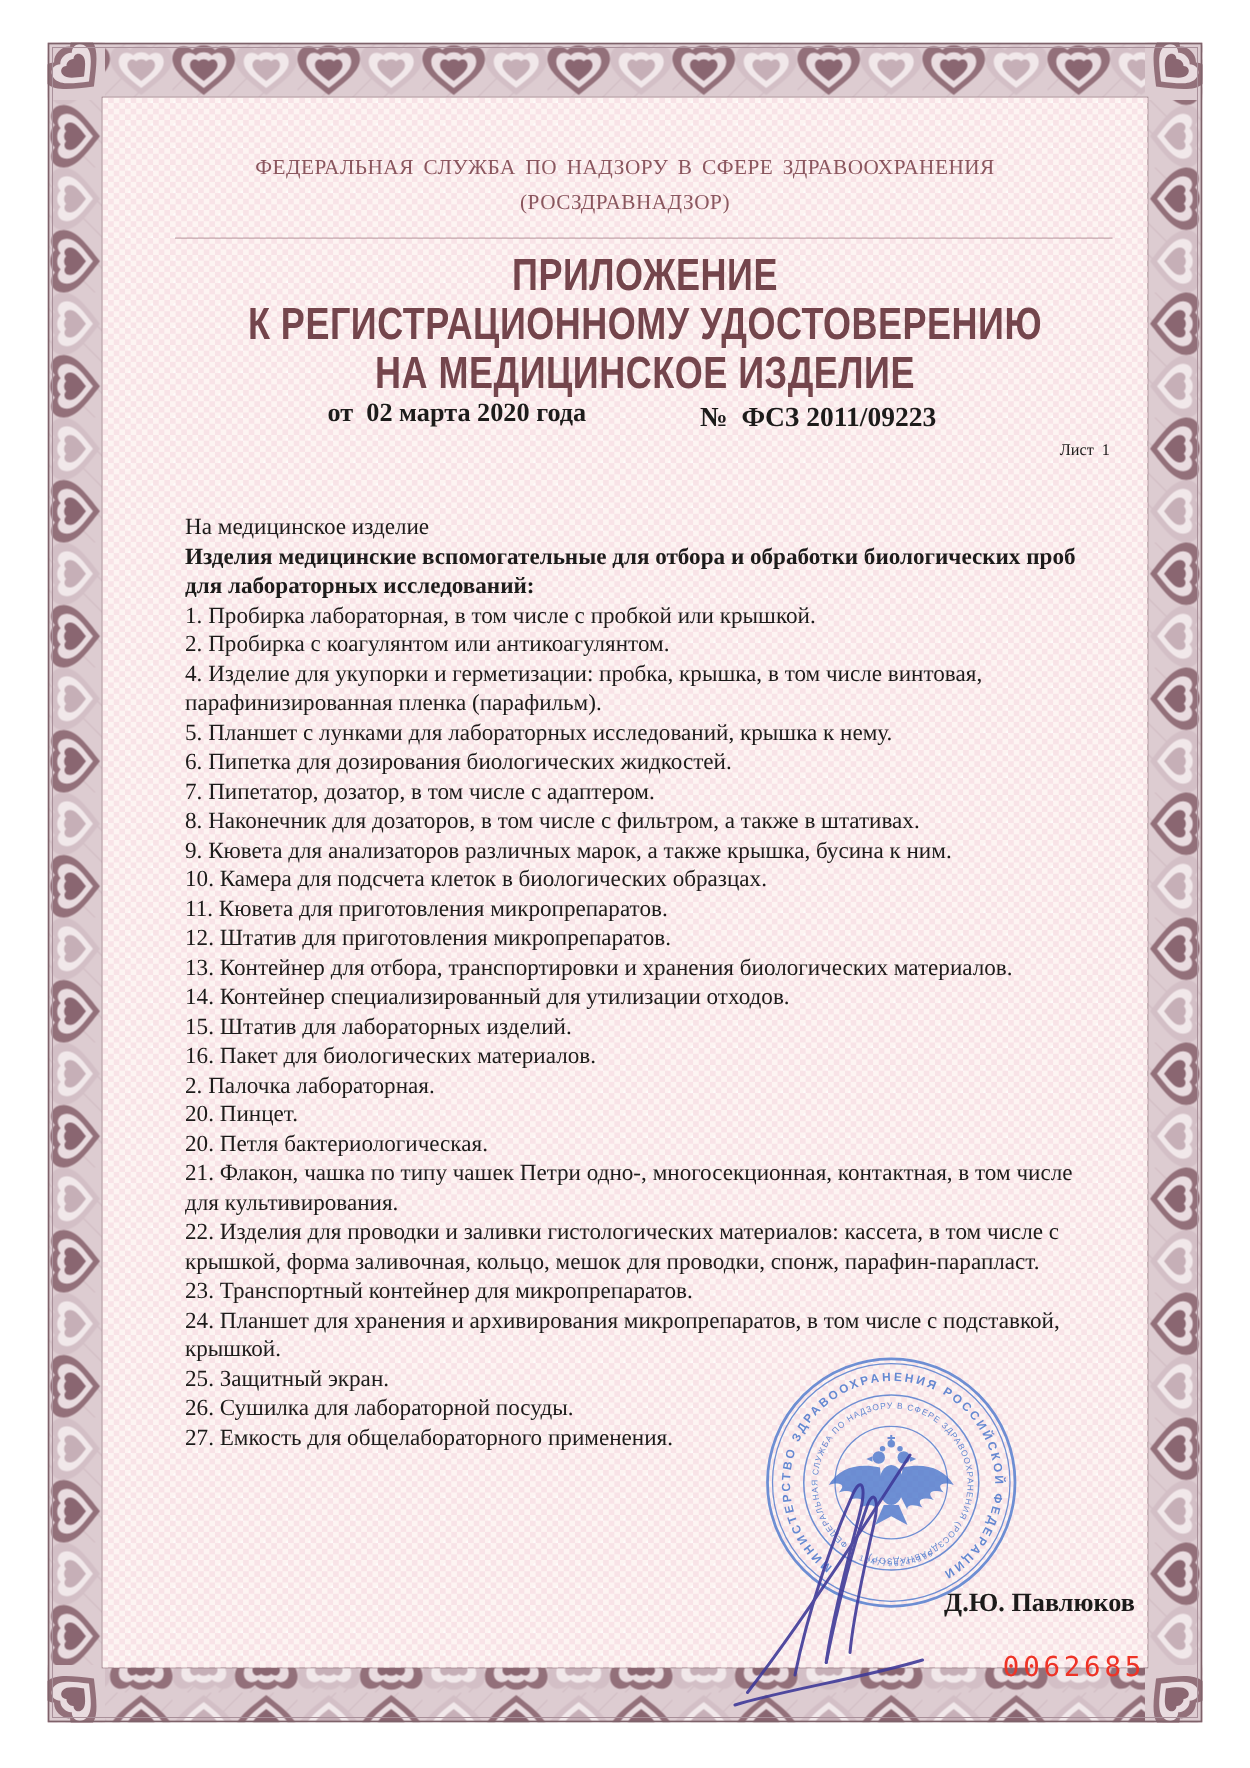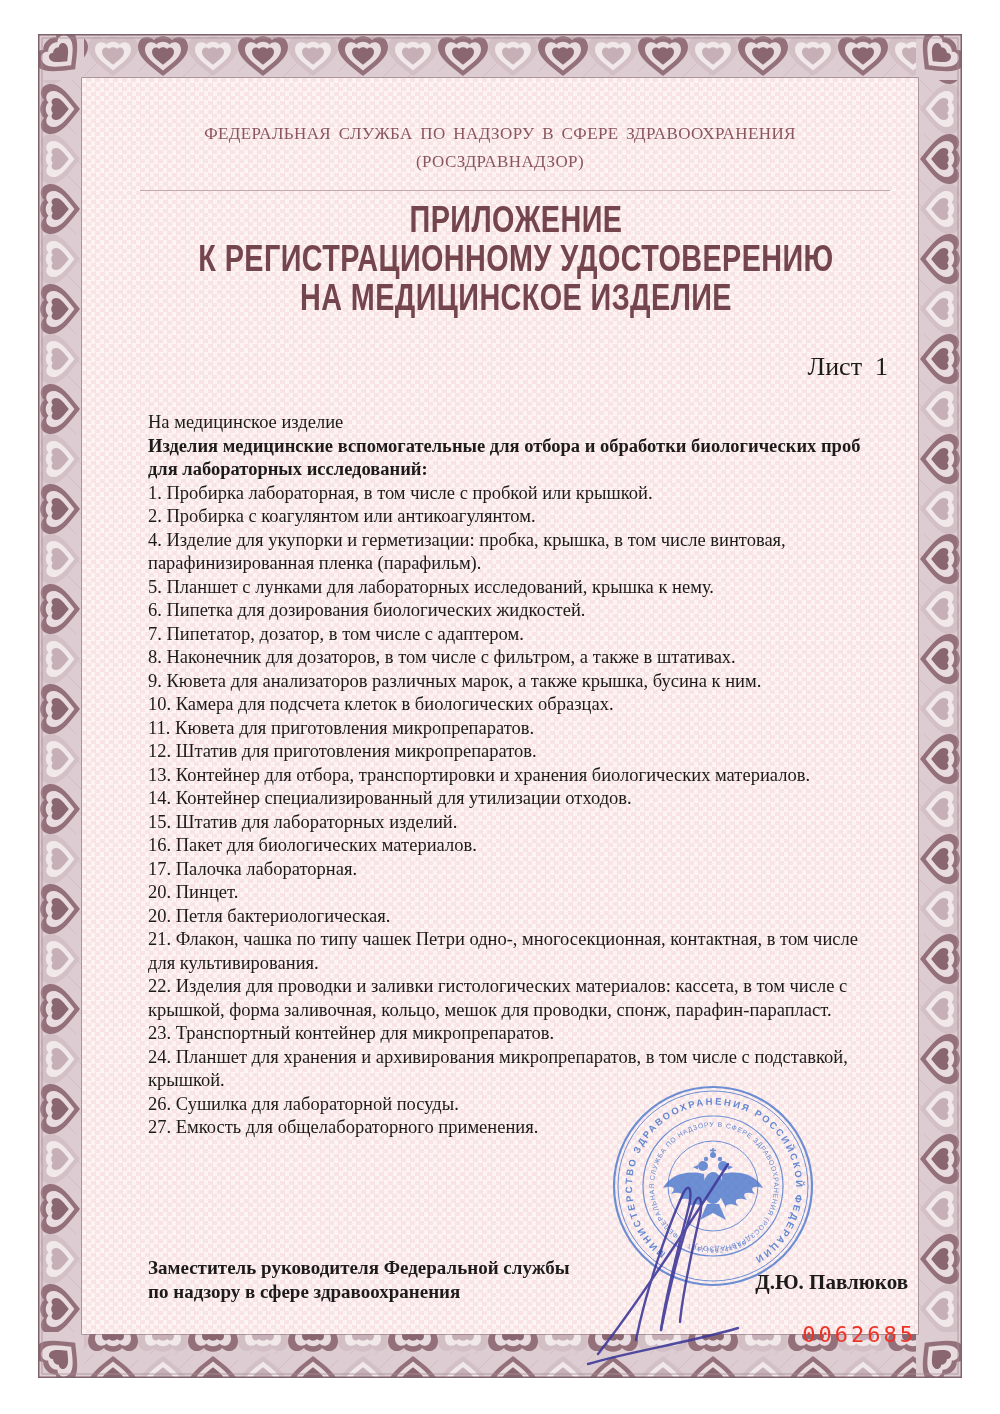--- a/index.html
+++ b/index.html
@@ -31,21 +31,21 @@
   .doc-title{
     position:absolute;top:122px;left:16px;width:100%;
     text-align:center;color:#74454c;
     font-family:"Liberation Sans",sans-serif;font-weight:bold;
     font-size:36px;line-height:39px;letter-spacing:.5px;
   }
   .doc-title > div{transform:scaleX(.8);transform-origin:50% 50%;white-space:nowrap;}
   .meta-row{position:absolute;top:240px;left:0;width:100%;height:30px;color:#1c1b1a;}
   .date-line{position:absolute;left:180px;top:0;font-size:21px;font-weight:bold;white-space:pre;}
   .number-line{position:absolute;left:478px;top:3px;font-size:22px;font-weight:bold;white-space:pre;}
-  .sheet-label{position:absolute;top:274px;right:30px;font-size:26px;color:#1c1b1a;white-space:pre;font-family:Liberation Serif, serif;}
+  .sheet-label{position:absolute;top:274px;right:30px;font-size:13px;color:#1c1b1a;white-space:pre;font-family:Liberation Serif, serif;}
   .body-text{
     position:absolute;top:333px;left:66px;width:737px;
     font-size:18.5px;line-height:23.5px;color:#1c1b1a;
   }
   .product-name{font-weight:bold;}
   .signer{
     position:absolute;top:1178px;left:66px;width:520px;
     font-size:19px;line-height:24px;font-weight:bold;color:#1c1b1a;
   }
   .signer-name{
@@ -132,20 +132,24 @@
     </div>
 
     <div class="divider"></div>
 
     <div class="doc-title">
       <div>ПРИЛОЖЕНИЕ</div>
       <div>К РЕГИСТРАЦИОННОМУ УДОСТОВЕРЕНИЮ</div>
       <div>НА МЕДИЦИНСКОЕ ИЗДЕЛИЕ</div>
     </div>
 
+    <div class="meta-row">
+      <span class="date-line">от  02 марта 2020 года</span>
+      <span class="number-line"><span>№</span>  <span>ФСЗ 2011/09223</span></span>
+    </div>
 
     <div class="sheet-label">Лист  1</div>
 
     <div class="body-text">
       <div class="intro">На медицинское изделие</div>
       <div class="product-name">Изделия медицинские вспомогательные для отбора и обработки биологических проб для лабораторных исследований:</div>
       <div id="items-list">
           <div class="list-item">1. Пробирка лабораторная, в том числе с пробкой или крышкой.</div>
           <div class="list-item">2. Пробирка с коагулянтом или антикоагулянтом.</div>
           <div class="list-item">4. Изделие для укупорки и герметизации: пробка, крышка, в том числе винтовая, парафинизированная пленка (парафильм).</div>
@@ -154,36 +158,33 @@
           <div class="list-item">7. Пипетатор, дозатор, в том числе с адаптером.</div>
           <div class="list-item">8. Наконечник для дозаторов, в том числе с фильтром, а также в штативах.</div>
           <div class="list-item">9. Кювета для анализаторов различных марок, а также крышка, бусина к ним.</div>
           <div class="list-item">10. Камера для подсчета клеток в биологических образцах.</div>
           <div class="list-item">11. Кювета для приготовления микропрепаратов.</div>
           <div class="list-item">12. Штатив для приготовления микропрепаратов.</div>
           <div class="list-item">13. Контейнер для отбора, транспортировки и хранения биологических материалов.</div>
           <div class="list-item">14. Контейнер специализированный для утилизации отходов.</div>
           <div class="list-item">15. Штатив для лабораторных изделий.</div>
           <div class="list-item">16. Пакет для биологических материалов.</div>
-          <div class="list-item">17. Палочка лабораторная.</div>
+          <div class="list-item">2. Палочка лабораторная.</div>
           <div class="list-item">20. Пинцет.</div>
           <div class="list-item">20. Петля бактериологическая.</div>
           <div class="list-item">21. Флакон, чашка по типу чашек Петри одно-, многосекционная, контактная, в том числе для культивирования.</div>
           <div class="list-item">22. Изделия для проводки и заливки гистологических материалов: кассета, в том числе с крышкой, форма заливочная, кольцо, мешок для проводки, спонж, парафин-парапласт.</div>
           <div class="list-item">23. Транспортный контейнер для микропрепаратов.</div>
           <div class="list-item">24. Планшет для хранения и архивирования микропрепаратов, в том числе с подставкой, крышкой.</div>
+          <div class="list-item">25. Защитный экран.</div>
           <div class="list-item">26. Сушилка для лабораторной посуды.</div>
           <div class="list-item">27. Емкость для общелабораторного применения.</div>
         </div>
     </div>
 
-    <div class="signer">
-      <div>Заместитель руководителя Федеральной службы</div>
-      <div>по надзору в сфере здравоохранения</div>
-    </div>
 
     <div class="signer-name">Д.Ю. Павлюков</div>
 
     <div class="serial">0062685</div>
 
     <svg class="stamp-svg" width="220" height="220" viewBox="0 0 220 220">
       <defs>
         <path id="ringOutPath" d="M 62.96,177.17 A 82,82 0 1 1 64.1,177.98"></path>
         <path id="ringInPath" d="M 75.6,159.1 A 60,60 0 1 1 77.3,160.3"></path>
         <path id="ogrnPath" d="M 70,164 A 68,68 0 0 0 150,164"></path>

